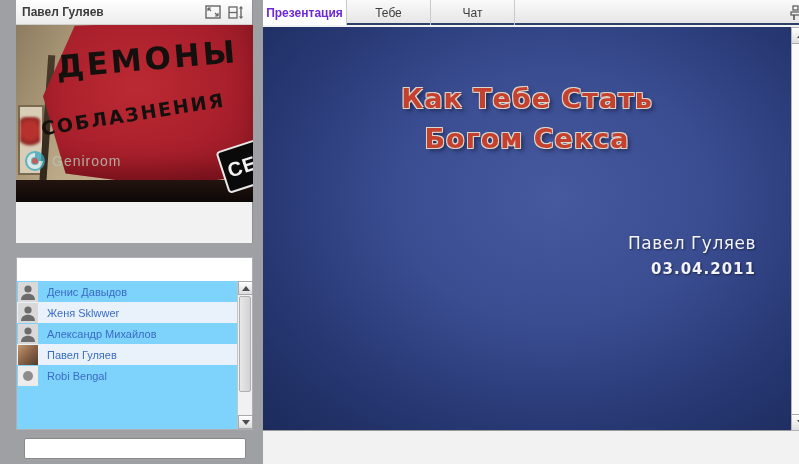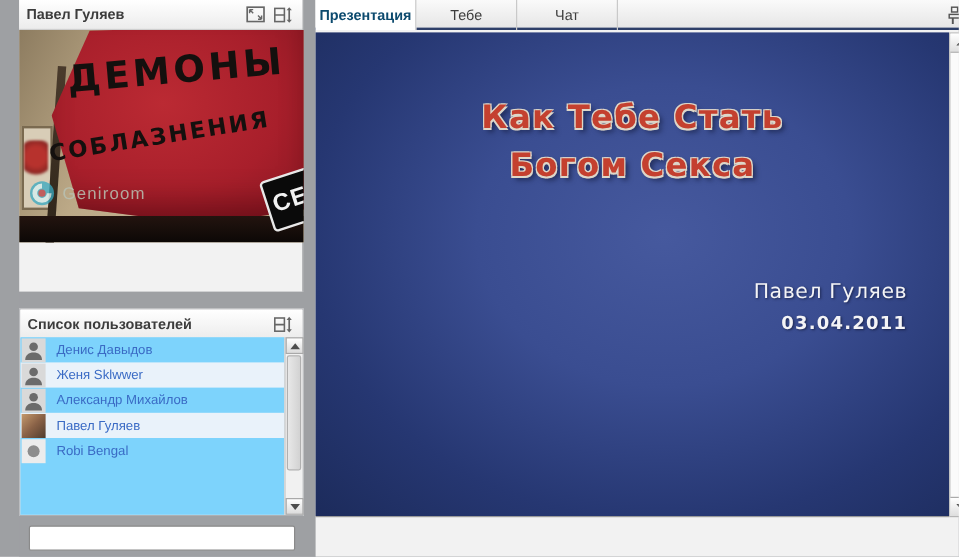--- a/index.html
+++ b/index.html
@@ -79,21 +79,21 @@
   .composer { position:absolute; left:8px; top:438px; width:222px; height:21px;
     border:1px solid #8a8a8a; border-radius:2px; background:#ffffff; font-size:12px; padding:0 5px;
     font-family:"Liberation Sans", sans-serif; }
 
   
   .right-panel { position:absolute; left:247px; top:0; width:552px; height:464px; background:#f2f2f2; }
   .tabbar { position:absolute; left:0; top:0; width:552px; height:25px;
     background:linear-gradient(#fafafa,#e6e6e6); border-bottom:2px solid #2e3f69; display:flex; }
   .tab { width:84px; height:25px; display:flex; align-items:center; justify-content:center;
     font-size:12px; color:#3d3d3d; border-right:1px solid #c9c9c9; cursor:pointer; }
-  .tab.active { background:#ffffff; font-weight:bold; color:#0c4a6e; }
+  .tab.active { background:#ffffff; font-weight:bold; color:#6d28d9; }
   .tabbar-spacer { flex:1; border-right:none; }
   .layout-btn { width:30px; height:25px; display:flex; align-items:center; justify-content:center; cursor:pointer; }
 
   .slide-area { position:absolute; left:0; top:27px; width:528px; height:404px;
     border-bottom:1px solid #9a9a9a;
     background:radial-gradient(ellipse at 55% 42%, #46599e 0%, #3a4d91 38%, #263772 72%, #1c2b5b 100%); }
   .slide-title { position:absolute; left:0; top:52px; width:100%; text-align:center;
     font-family:"DejaVu Sans", sans-serif; font-weight:bold; font-size:27px; letter-spacing:1px;
     line-height:40px; color:#c4402f;
     text-shadow:-1px -1px 0 #ded7c9, 1px -1px 0 #ded7c9, -1px 1px 0 #ded7c9, 1px 1px 0 #ded7c9,
@@ -156,32 +156,20 @@
           <circle cx="11" cy="11" r="10" fill="#38a9c0" opacity="0.9"></circle>
           <path d="M11 3a8 8 0 1 0 8 8h-4a4 4 0 1 1-4-4z" fill="#e8f4f2" opacity="0.9"></path>
           <circle cx="11" cy="11" r="3" fill="#d33a3a" opacity="0.85"></circle>
         </svg>
         <span class="wm-text">Geniroom</span>
       </div>
     </div>
   </div>
 
   <div class="userlist-panel">
-    <div class="panel-header">
-      <span class="panel-title">Список пользователей</span>
-      <span class="hdr-btn">
-        <svg width="16" height="15" viewBox="0 0 16 15">
-          <rect x="1" y="2" width="8" height="11" fill="none" stroke="#666" stroke-width="1.3"></rect>
-          <line x1="1" y1="7.5" x2="9" y2="7.5" stroke="#666" stroke-width="1.3"></line>
-          <line x1="13" y1="3" x2="13" y2="12" stroke="#666" stroke-width="1.4"></line>
-          <path d="M13 1l2.2 2.6h-4.4z" fill="#666"></path>
-          <path d="M13 14l2.2-2.6h-4.4z" fill="#666"></path>
-        </svg>
-      </span>
-    </div>
 
     <div class="list-body">
       <div class="user-row">
         <span class="avatar" data-avatar="silhouette">
             <svg width="20" height="20" viewBox="0 0 20 20">
               <circle cx="10" cy="7" r="3.6" fill="#6b6b6b"></circle>
               <path d="M3 18c0-4 3-6.2 7-6.2s7 2.2 7 6.2z" fill="#6b6b6b"></path>
             </svg>
           </span>
         <span class="user-name">Денис Давыдов</span>

